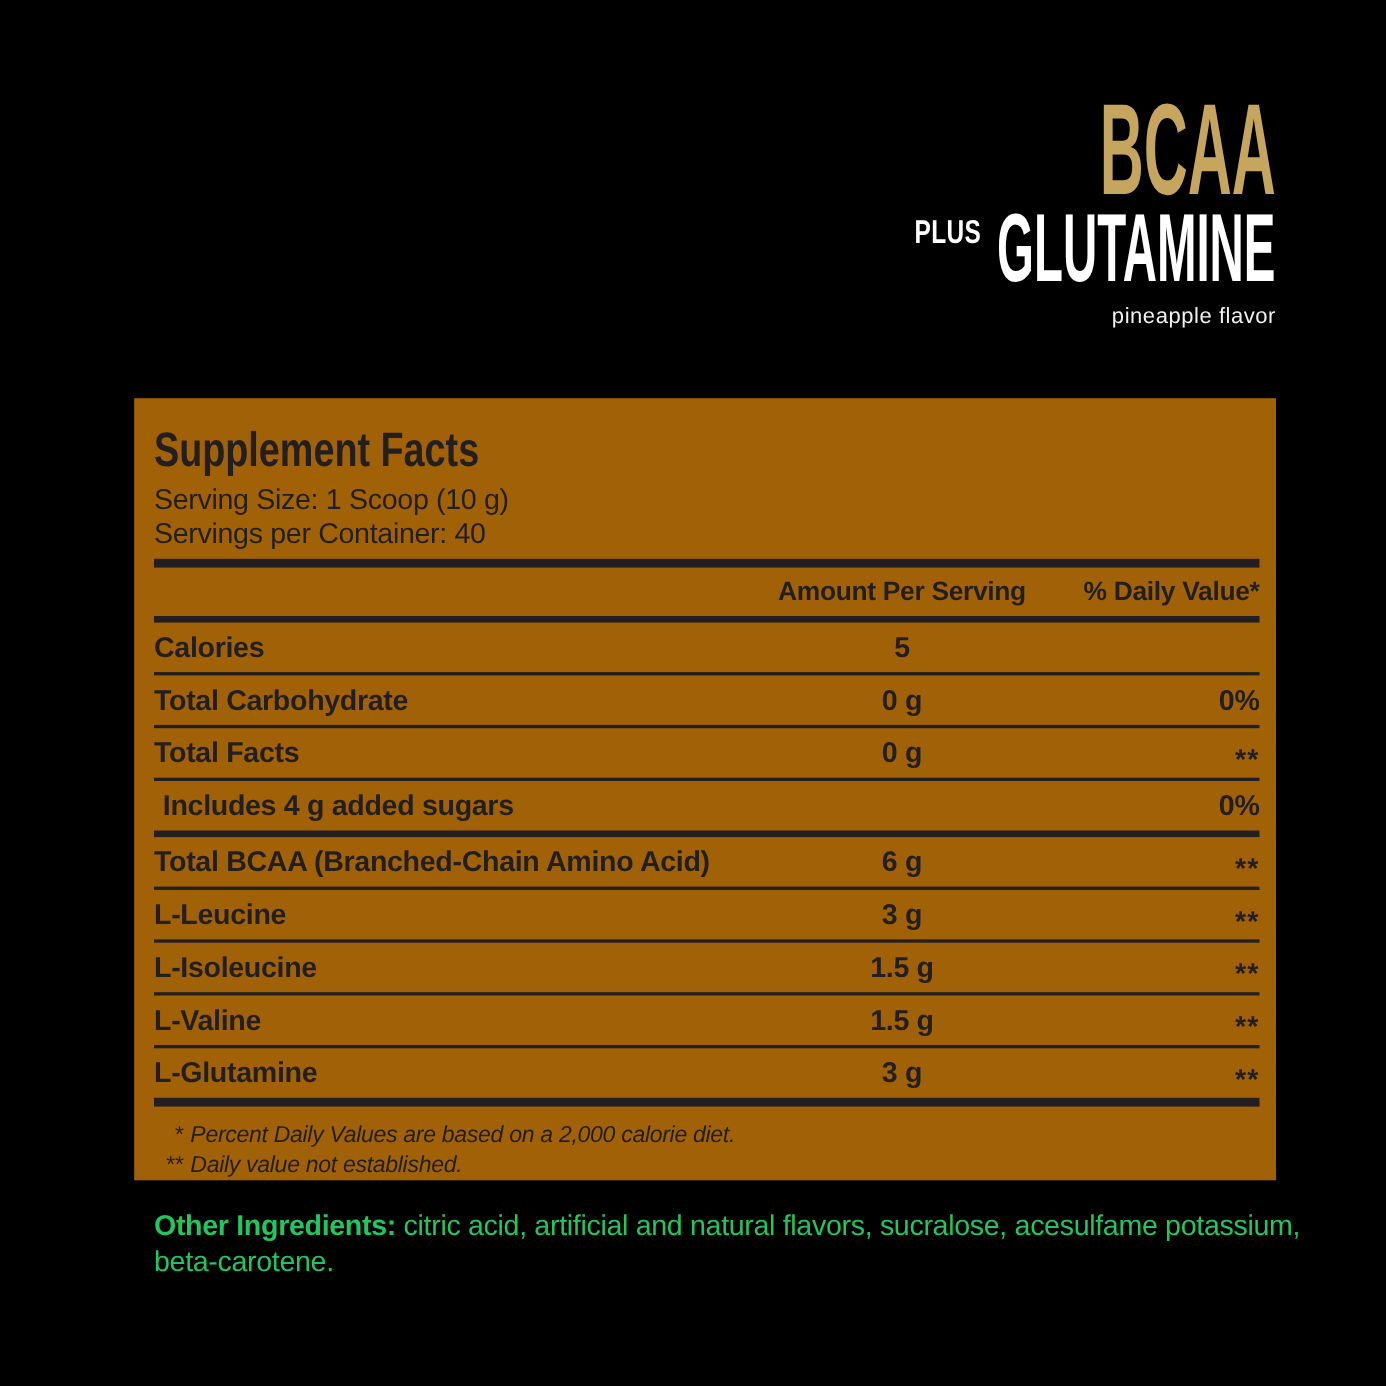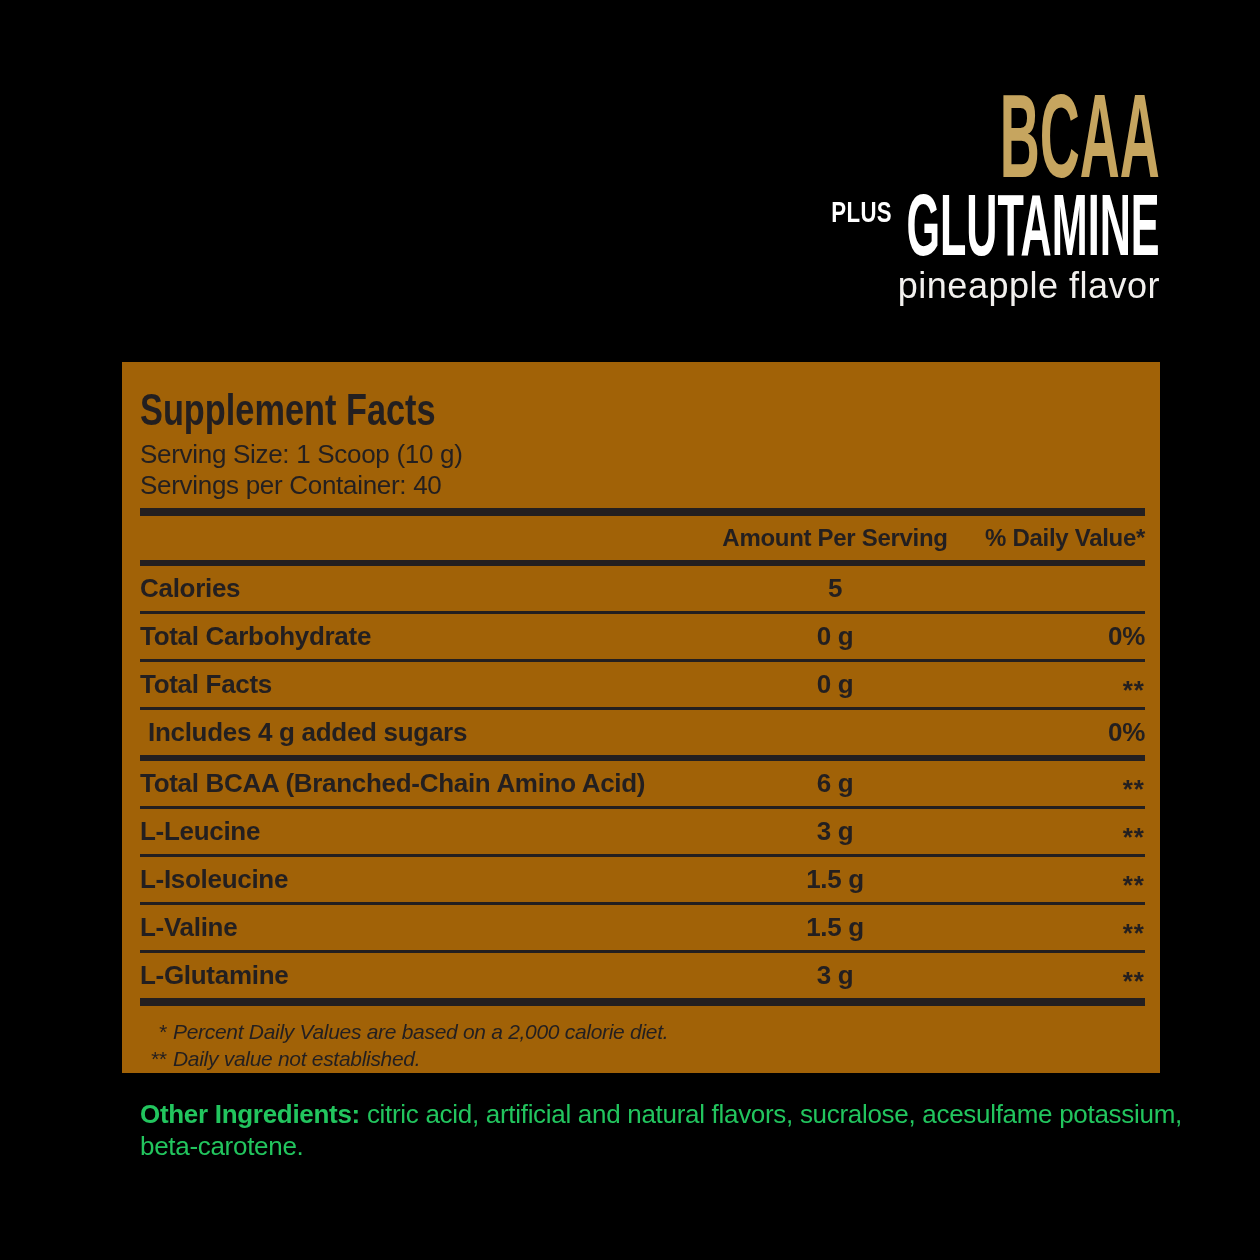--- a/index.html
+++ b/index.html
@@ -16,39 +16,39 @@
   .brand-line2{position:relative;height:66px;margin-top:10px;}
   .brand-glutamine{
     position:absolute;right:0;top:-6px;color:#fff;font-size:88px;font-weight:700;line-height:0.82;
     transform:scaleX(0.49);transform-origin:right center;white-space:nowrap;
   }
   .brand-plus{
     position:absolute;right:268px;top:2px;color:#fff;font-size:30px;font-weight:700;line-height:1;
     transform:scaleX(0.74);transform-origin:right center;white-space:nowrap;letter-spacing:0.5px;
   }
   .brand-flavor{
-    display:block;margin-top:4px;color:#f2f0ee;font-size:36px;font-weight:400;letter-spacing:0.5px;
+    display:block;margin-top:16px;color:#f2f0ee;font-size:20px;font-weight:400;letter-spacing:0.5px;
   }
   
   .panel{
     position:absolute;left:122px;top:362px;width:1038px;height:711px;
     background:#a16207;color:#231f20;box-sizing:border-box;padding:0 15px 0 18px;
   }
   .sf-title{
     margin-top:26px;font-size:44px;font-weight:700;line-height:1.0;white-space:nowrap;
     transform:scaleX(0.78);transform-origin:left center;
   }
   .sf-serving{font-size:26px;line-height:31px;margin-top:7px;white-space:nowrap;letter-spacing:-0.3px;}
   .bar{background:#231f20;width:100%;}
   .bar.thick{height:8px;}
   .bar.medium{height:6px;}
   .bar.thin{height:3px;}
   .bar.top{margin-top:7px;}
   .sf-grid-row{
-    display:grid;grid-template-columns:1fr 240px 190px;align-items:center;width:100%;
+    display:grid;grid-template-columns:1fr 240px 190px;align-items:center;width:100%;gap:15px;
   }
   .sf-header{height:44px;font-size:24px;font-weight:700;letter-spacing:-0.3px;}
   .sf-header .col-amount{text-align:center;}
   .sf-header .col-dv{text-align:right;}
   .sf-row{height:45px;font-size:26px;letter-spacing:-0.3px;font-weight:bold;}
   .sf-row .cell-amount{text-align:center;}
   .sf-row .cell-dv{text-align:right;}
   .sf-row .cell-label.indent{padding-left:8px;}
   .dv-stars{position:relative;top:6px;letter-spacing:1px;display:inline-block;}
   .footnotes{margin-top:12px;}

